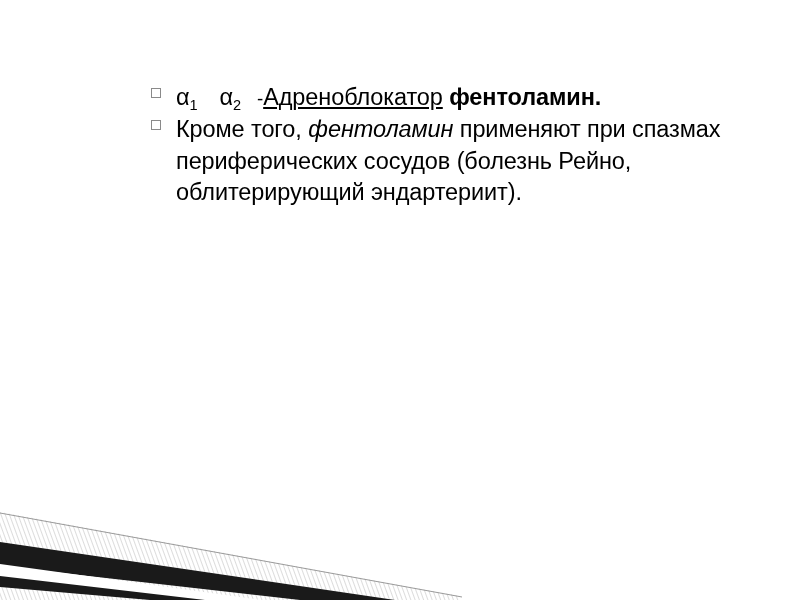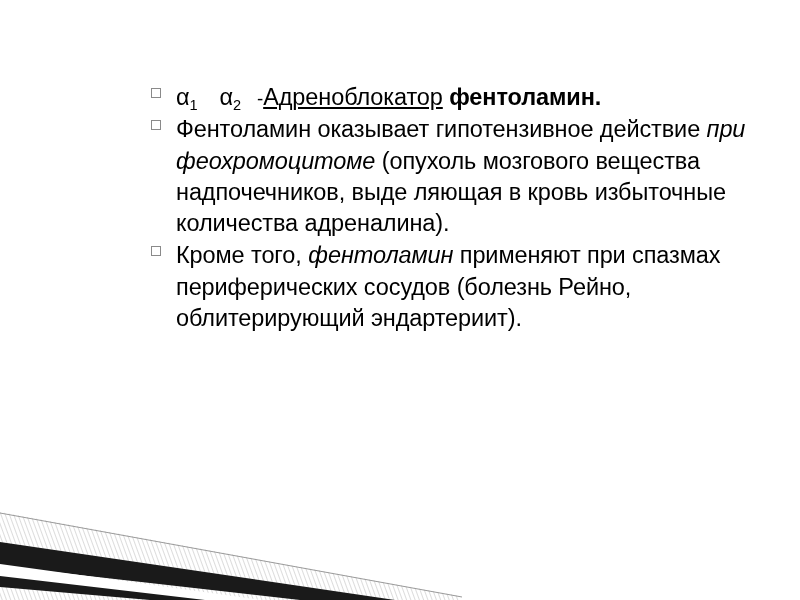--- a/index.html
+++ b/index.html
@@ -109,24 +109,20 @@
 
   <div class="content">
     <ul class="bullets">
 
       <li>
         <span class="bullet-marker"></span>
         <span>α</span><sub>1</sub><span class="sp-wide"></span><span>α</span><sub>2</sub><span class="sp-med"></span><span class="small-dash">-</span><span class="u">Адреноблокатор</span> <span class="b">фентоламин.</span>
       </li>
 
 
-      <li>
-        <span class="bullet-marker"></span>
-        <span>Фентоламин оказывает гипотензивное действие </span><span class="i">при феохромоцитоме</span><span> (опухоль мозгового вещества надпочечников, выде ляющая в кровь избыточные количества адреналина).</span>
-      </li>
 
       <li>
         <span class="bullet-marker"></span>
         <span>Кроме того, </span><span class="i">фентоламин</span><span> применяют при спазмах периферических сосудов (болезнь Рейно, облитерирующий эндартериит).</span>
       </li>
 
     </ul>
   </div>
 
 </div>

